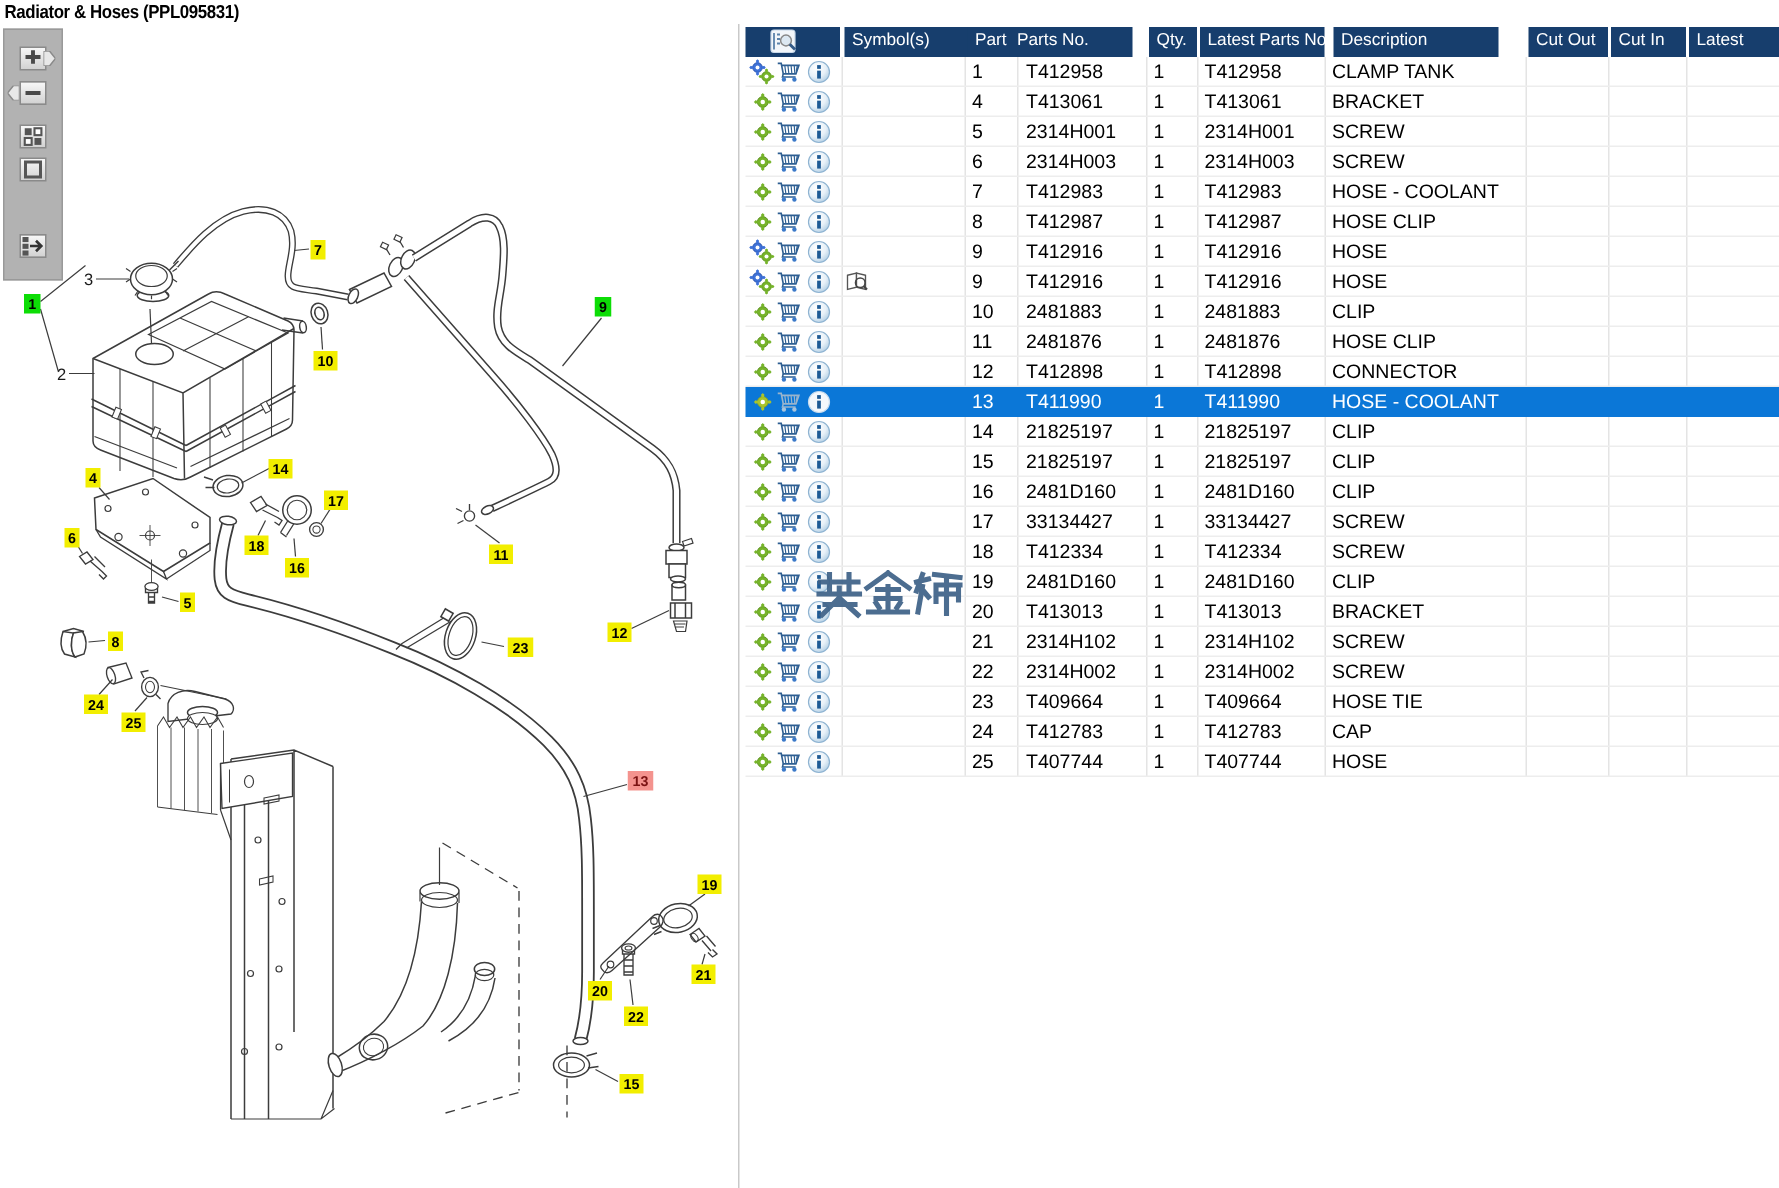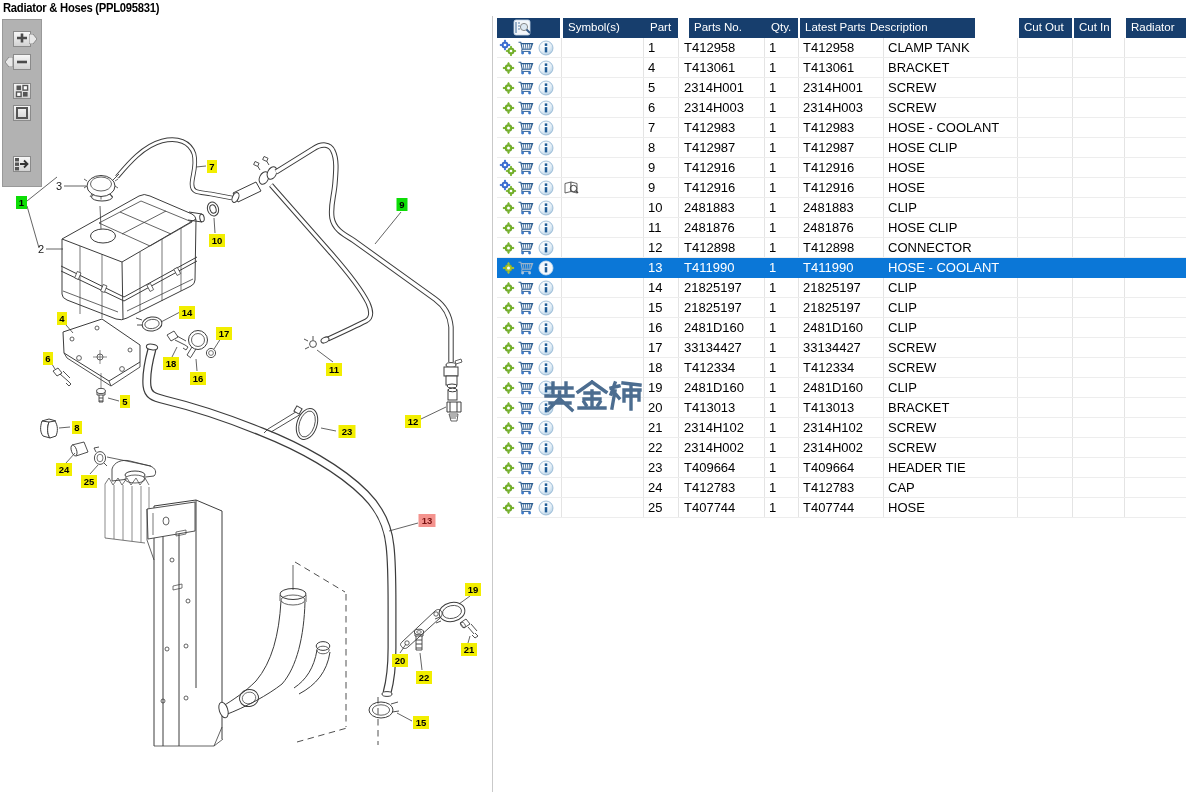--- a/index.html
+++ b/index.html
@@ -367,27 +367,27 @@
       <rect x="1" y="10" width="4" height="3.4" fill="#555"></rect>
       <path d="M6,7 L13,7 M10,3.5 L13.5,7 L10,10.5" stroke="#333" stroke-width="1.8" fill="none"></path>
     </svg>
   </div>
 </div>
 
 <div id="tablewrap">
   <div class="hc" style="left:0px;width:63px"></div>
     <div class="hc" style="left:66px;width:99px">Symbol(s)</div>
     <div class="hc" style="left:148px;width:33px">Part</div>
-    <div class="hc" style="left:192px;width:82px">Parts No.</div>
+    <div class="hc" style="left:176px;width:82px">Parts No.</div>
     <div class="hc" style="left:269px;width:32px">Qty.</div>
     <div class="hc" style="left:303px;width:83px">Latest Parts No.</div>
-    <div class="hc" style="left:368px;width:110px">Description</div>
+    <div class="hc" style="left:392px;width:110px">Description</div>
     <div class="hc" style="left:522px;width:53px">Cut Out</div>
-    <div class="hc" style="left:577px;width:37px">Cut In</div>
-    <div class="hc" style="left:629px;width:60px">Radiator</div>
+    <div class="hc" style="left:577px;width:50px">Cut In</div>
+    <div class="hc" style="left:629px;width:60px">Latest</div>
   <div class="vl" style="left:64px"></div>
     <div class="vl" style="left:146px"></div>
     <div class="vl" style="left:181px"></div>
     <div class="vl" style="left:267px"></div>
     <div class="vl" style="left:301px"></div>
     <div class="vl" style="left:386px"></div>
     <div class="vl" style="left:520px"></div>
     <div class="vl" style="left:575px"></div>
     <div class="vl" style="left:627px"></div>
 <div class="row" style="top:20px">
@@ -529,21 +529,21 @@
       <span class="c3">2314H002</span>
       <span class="c4">1</span>
       <span class="c5">2314H002</span>
       <span class="c6">SCREW</span>
     </div>
 <div class="row" style="top:440px">
       <span class="c2">23</span>
       <span class="c3">T409664</span>
       <span class="c4">1</span>
       <span class="c5">T409664</span>
-      <span class="c6">HEADER TIE</span>
+      <span class="c6">HOSE TIE</span>
     </div>
 <div class="row" style="top:460px">
       <span class="c2">24</span>
       <span class="c3">T412783</span>
       <span class="c4">1</span>
       <span class="c5">T412783</span>
       <span class="c6">CAP</span>
     </div>
 <div class="row" style="top:480px">
       <span class="c2">25</span>

